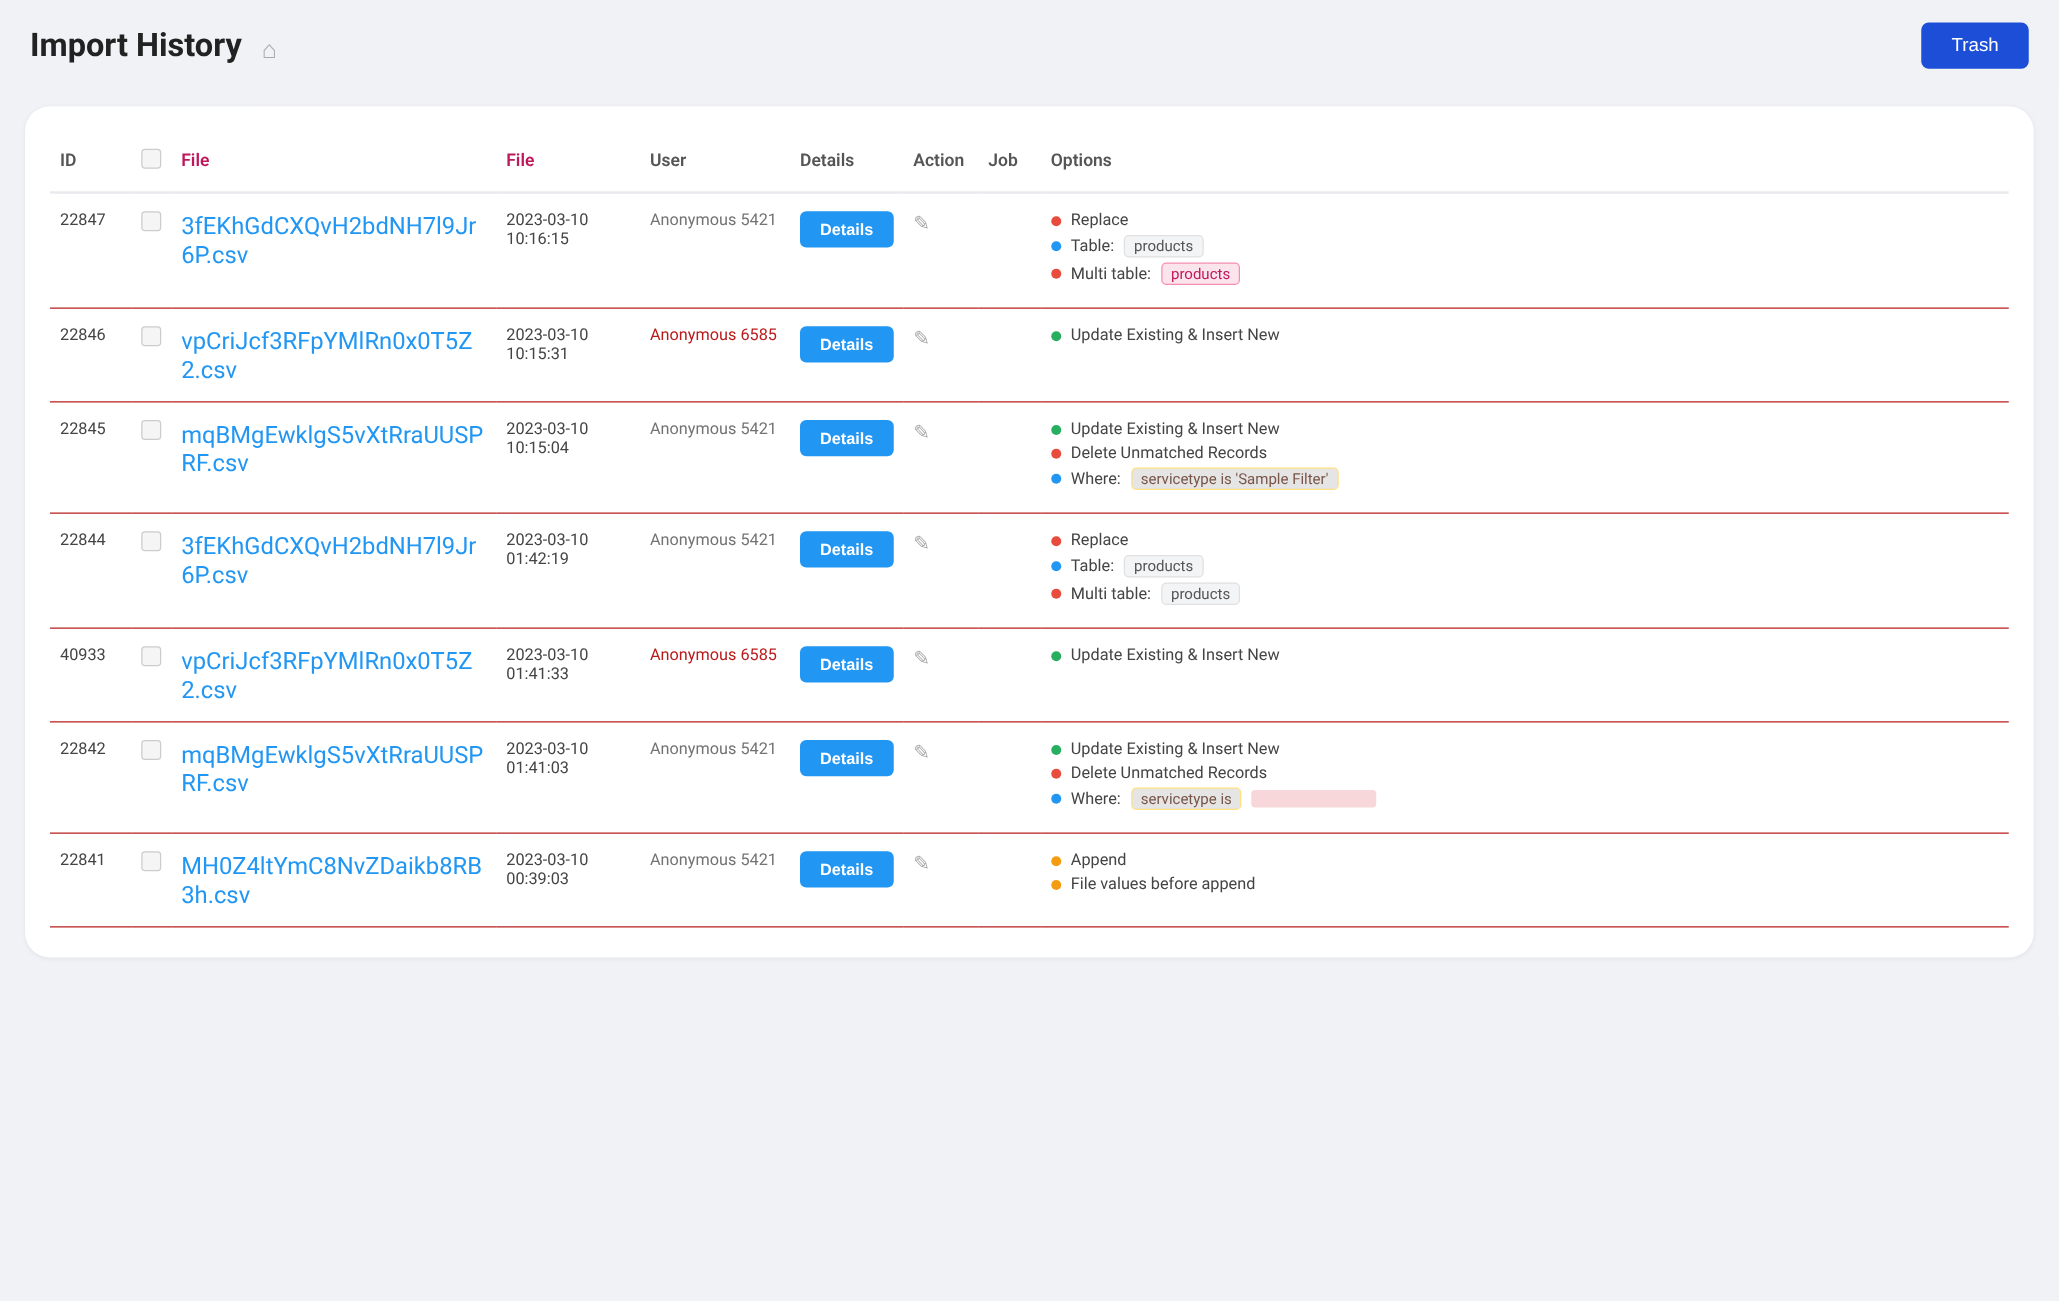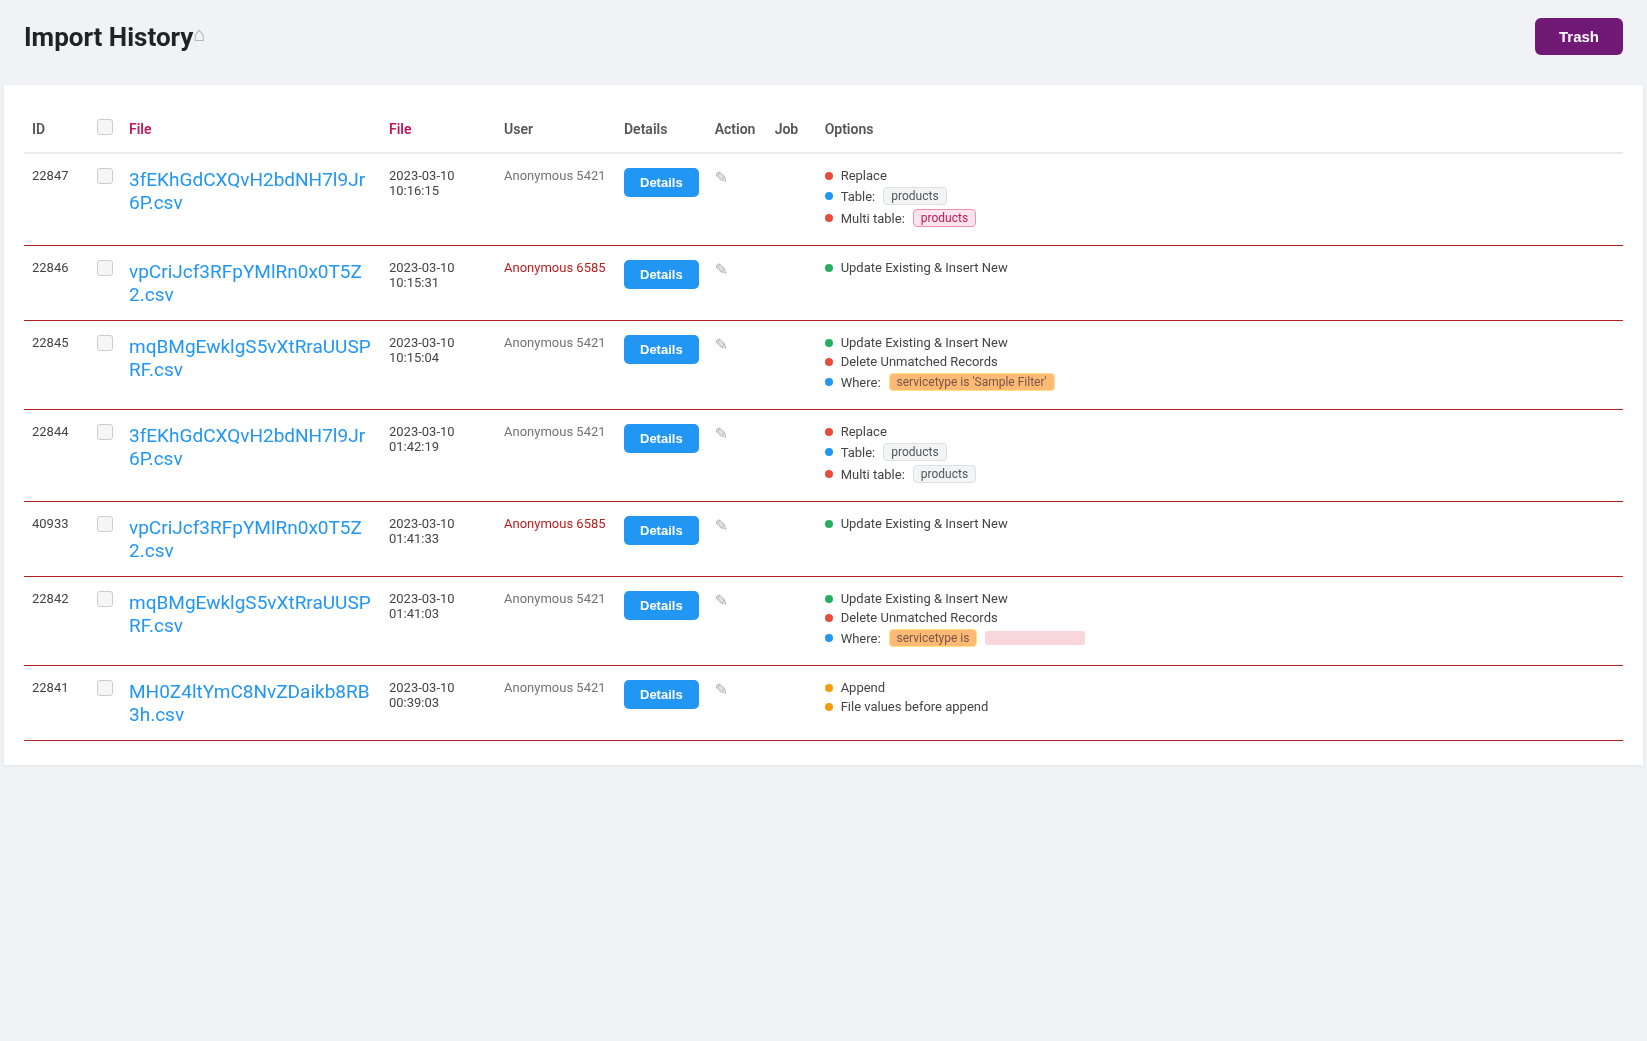--- a/index.html
+++ b/index.html
@@ -11,46 +11,47 @@
     }
     .page-header {
       display: flex;
       align-items: center;
       justify-content: space-between;
       padding: 18px 24px;
       background: #f0f2f5;
     }
     .header-left {
       display: flex;
-      align-items: flex-start;
+      align-items: flex-end;
+      gap: 16px;
     }
     .page-title {
       font-size: 26px;
       font-weight: 700;
       color: #222;
     }
     .home-icon {
       color: #aaa;
       font-size: 20px;
       cursor: pointer;
     }
     .trash-button {
-      background: #701a75;
+      background: #1d4ed8;
       color: white;
       border: none;
       border-radius: 6px;
       padding: 10px 24px;
       font-size: 15px;
-      font-weight: 700;
+      font-weight: 400;
       cursor: pointer;
     }
     .content-area {
-      margin: 12px 4px;
+      margin: 12px 20px;
       background: white;
-      border-radius: 0;
+      border-radius: 20px;
       padding: 24px 20px;
       box-shadow: 0 1px 4px rgba(0,0,0,0.06);
     }
     table {
       width: 100%;
       border-collapse: collapse;
     }
     thead tr {
       border-bottom: 2px solid #e8eaed;
     }
@@ -131,21 +132,21 @@
       font-size: 12px;
       color: #555;
       display: inline-block;
     }
     .tag-pink {
       background: #fce4ec;
       border: 1px solid #f48fb1;
       color: #c2185b;
     }
     .code-tag {
-      background: #fdba74;
+      background: #e5e5e5;
       border: 1px solid #ffe082;
       border-radius: 4px;
       padding: 1px 7px;
       font-size: 12px;
       color: #795548;
       display: inline-block;
     }
     .blurred {
       background: #f8d7da;
       border-radius: 3px;

